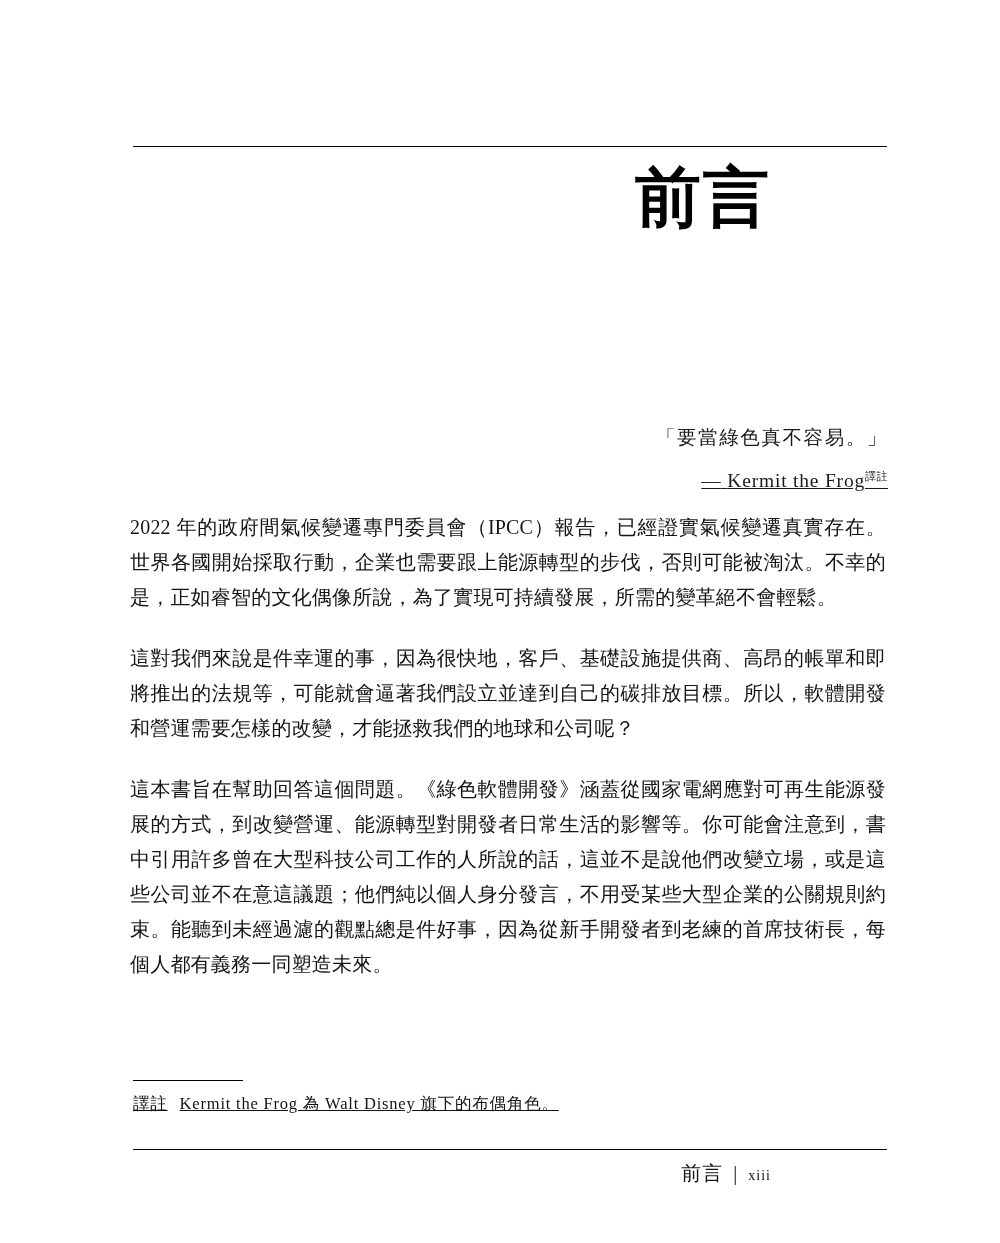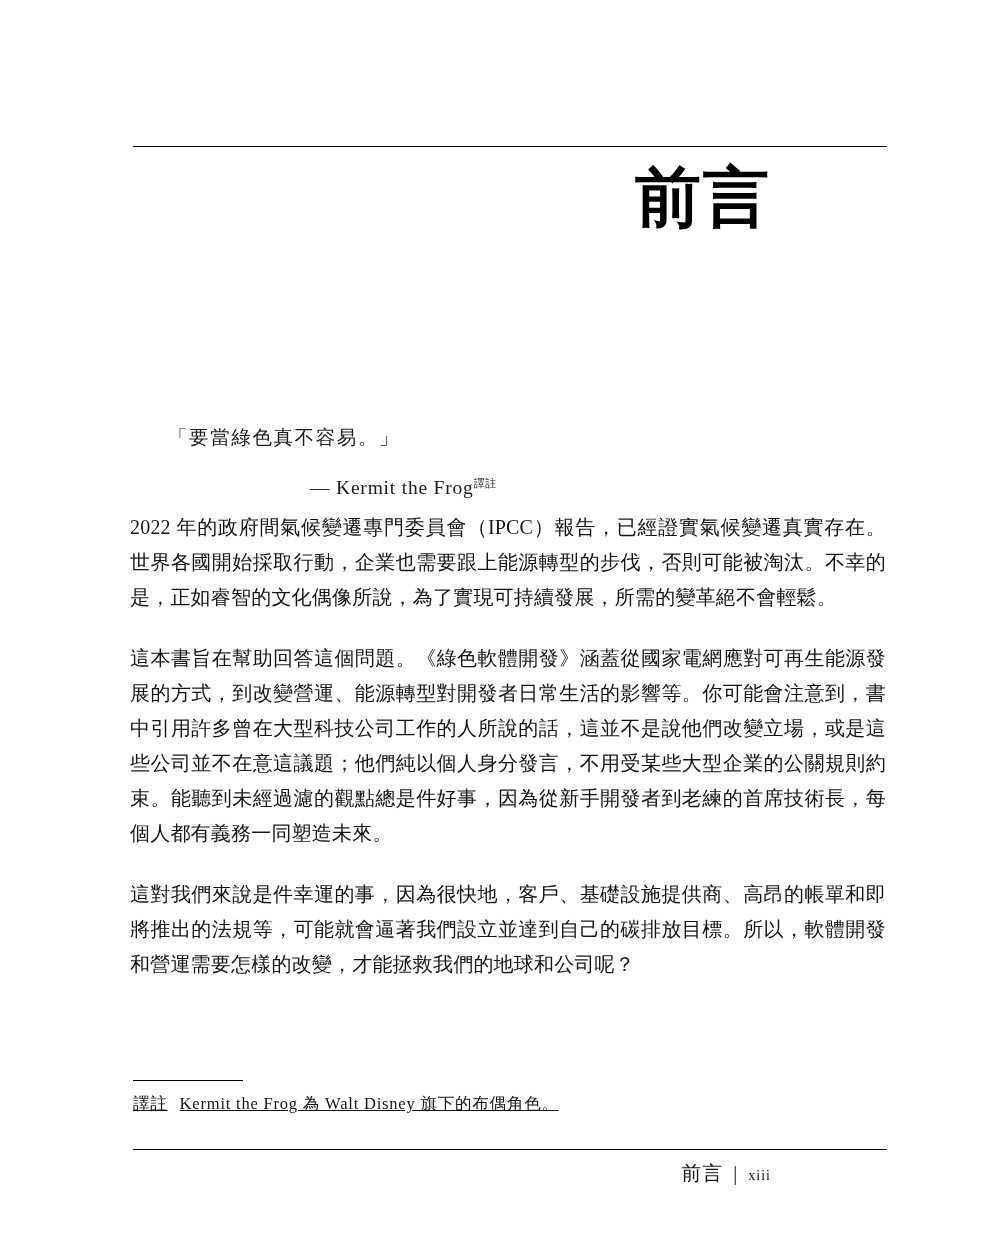--- a/index.html
+++ b/index.html
@@ -63,34 +63,36 @@
     color: #000;
     text-align: right;
   }
 
   
   .epigraph {
     position: absolute;
     left: 168px;
     top: 422px;
     width: 720px;
+    text-align: right;
   }
   .epigraph-quote {
     font-size: 19.5px;
     letter-spacing: 1.6px;
     color: #1a1a1a;
     line-height: 1.6;
   }
   .epigraph-attrib {
-    margin-top: 19px;
+    margin-top: 12px;
     padding-left: 142px;
     font-size: 19.5px;
     letter-spacing: 0.8px;
     color: #1a1a1a;
     line-height: 1.6;
+    text-decoration: underline;
   }
   .epigraph-attrib .sup {
     font-size: 11px;
     vertical-align: super;
     letter-spacing: 0.5px;
   }
 
   
   .body-copy {
     position: absolute;
@@ -158,22 +160,22 @@
   <div class="epigraph">
     <div class="epigraph-quote">「要當綠色真不容易。」</div>
     <div class="epigraph-attrib">
       <span>—</span>
       <span>Kermit the Frog</span><span class="sup">譯註</span>
     </div>
   </div>
 
   <div class="body-copy">
     <p>2022 年的政府間氣候變遷專門委員會（IPCC）報告，已經證實氣候變遷真實存在。世界各國開始採取行動，企業也需要跟上能源轉型的步伐，否則可能被淘汰。不幸的是，正如睿智的文化偶像所說，為了實現可持續發展，所需的變革絕不會輕鬆。</p>
+    <p>這對我們來說是件幸運的事，因為很快地，客戶、基礎設施提供商、高昂的帳單和即將推出的法規等，可能就會逼著我們設立並達到自己的碳排放目標。所以，軟體開發和營運需要怎樣的改變，才能拯救我們的地球和公司呢？</p>
     <p>這本書旨在幫助回答這個問題。《綠色軟體開發》涵蓋從國家電網應對可再生能源發展的方式，到改變營運、能源轉型對開發者日常生活的影響等。你可能會注意到，書中引用許多曾在大型科技公司工作的人所說的話，這並不是說他們改變立場，或是這些公司並不在意這議題；他們純以個人身分發言，不用受某些大型企業的公關規則約束。能聽到未經過濾的觀點總是件好事，因為從新手開發者到老練的首席技術長，每個人都有義務一同塑造未來。</p>
-    <p>這對我們來說是件幸運的事，因為很快地，客戶、基礎設施提供商、高昂的帳單和即將推出的法規等，可能就會逼著我們設立並達到自己的碳排放目標。所以，軟體開發和營運需要怎樣的改變，才能拯救我們的地球和公司呢？</p>
   </div>
 
   <div class="rule-footnote"></div>
 
   <div class="footnote">
     <span class="fn-mark">譯註</span><span>Kermit the Frog 為 Walt Disney 旗下的布偶角色。</span>
   </div>
 
   <div class="rule-bottom"></div>
 

